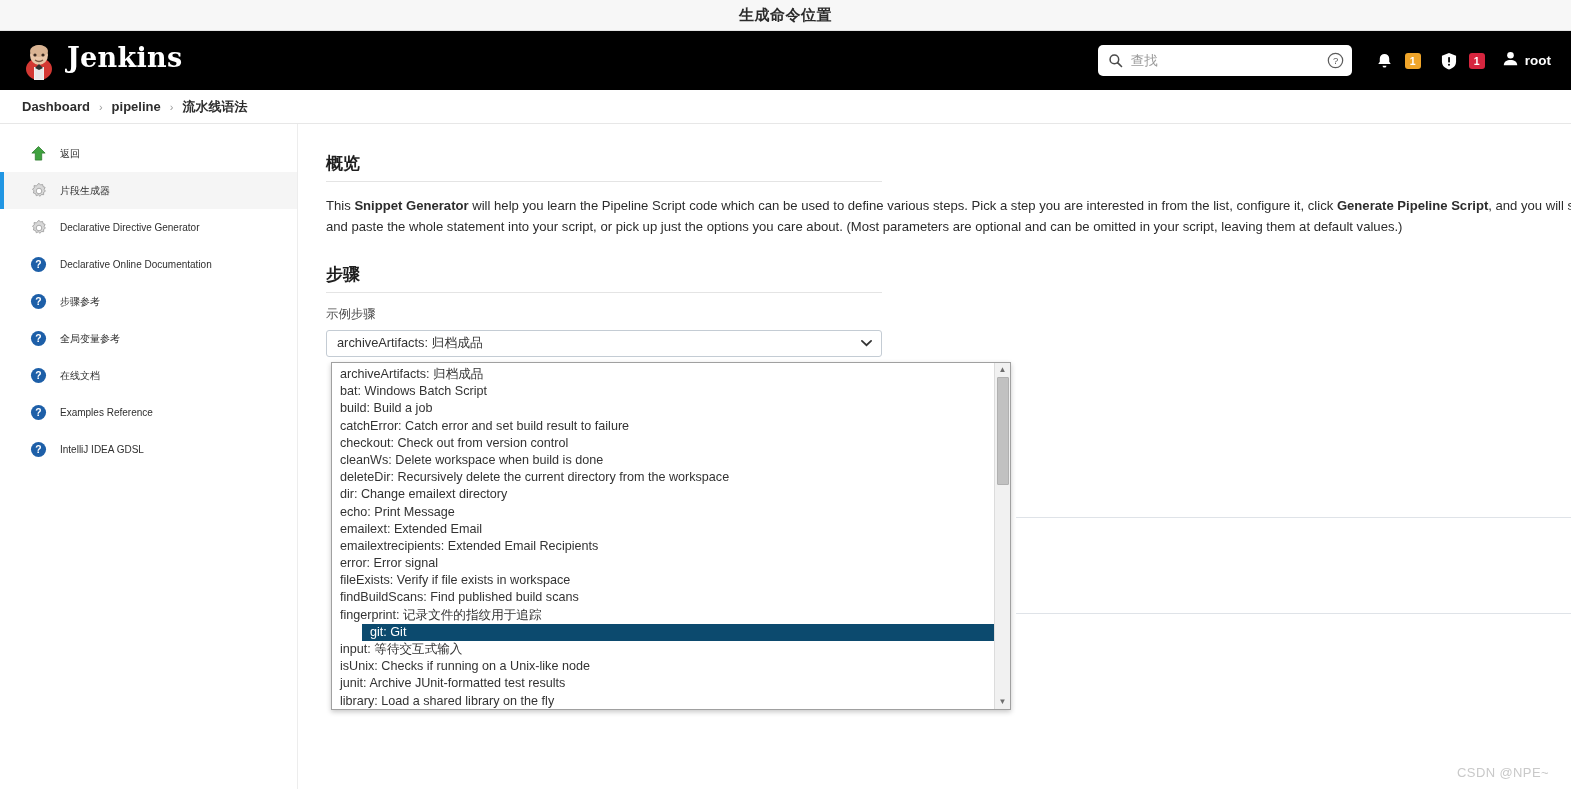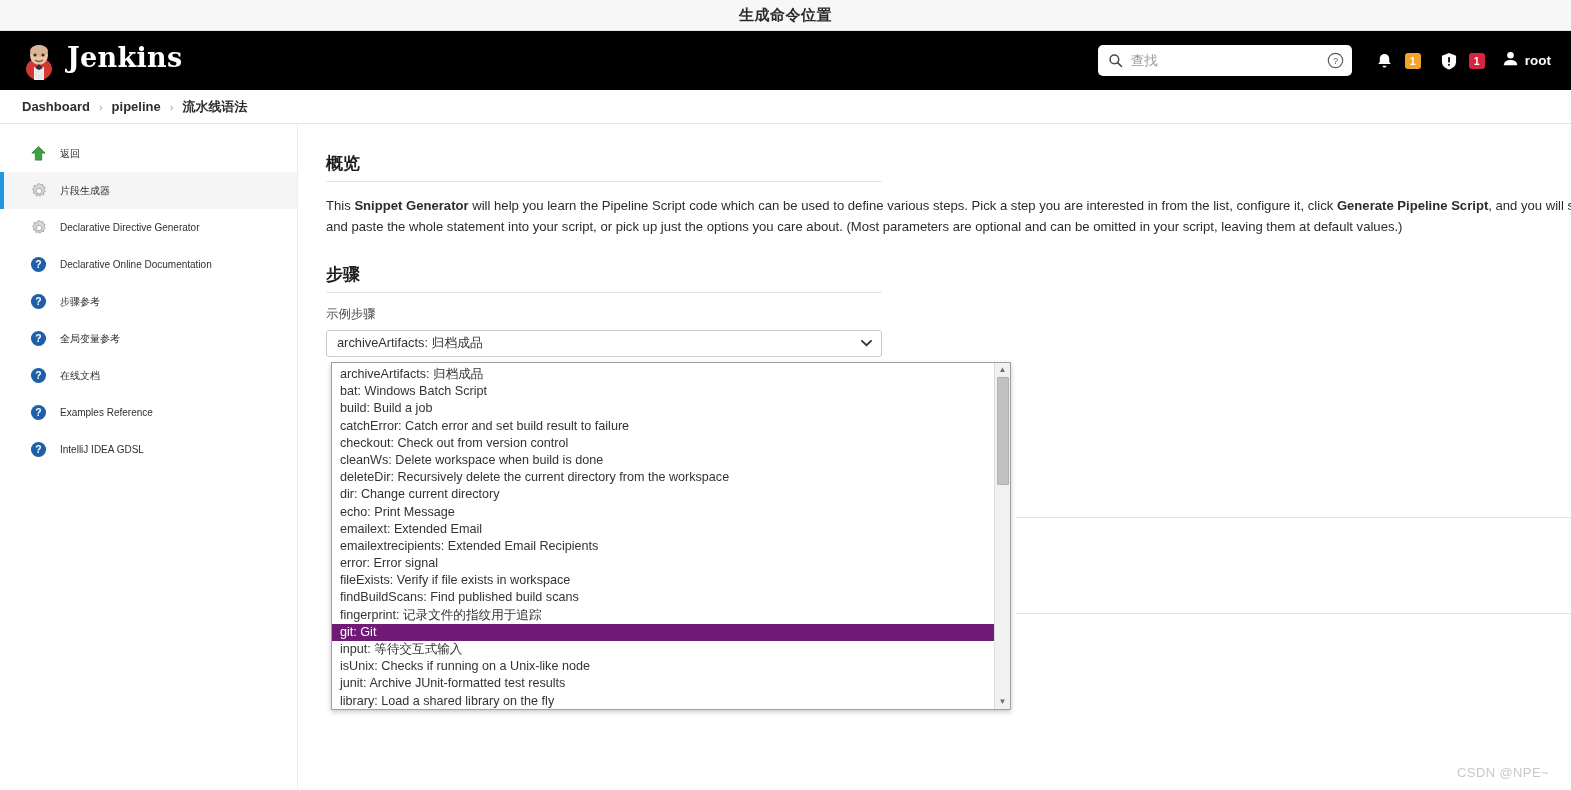--- a/index.html
+++ b/index.html
@@ -199,21 +199,21 @@
   }
   .dd-opt {
     height: 17.2px;
     line-height: 17.2px;
     padding-left: 8px;
     font-size: 12.6px;
     color: #333;
     white-space: nowrap;
     cursor: pointer;
   }
-  .dd-opt.sel { background: #701a75; color: #fff; }
+  .dd-opt.sel { background: #0c4a6e; color: #fff; margin-left: 30px; }
 
   .dd-scroll {
     width: 16px;
     flex: 0 0 16px;
     background: #f1f1f1;
     border-left: 1px solid #dcdcdc;
     display: flex;
     flex-direction: column;
     justify-content: space-between;
     align-items: center;
@@ -448,21 +448,21 @@
 
       <div class="dropdown-popup">
         <div class="dd-list">
           <div class="dd-opt">archiveArtifacts: 归档成品</div>
           <div class="dd-opt">bat: Windows Batch Script</div>
           <div class="dd-opt">build: Build a job</div>
           <div class="dd-opt">catchError: Catch error and set build result to failure</div>
           <div class="dd-opt">checkout: Check out from version control</div>
           <div class="dd-opt">cleanWs: Delete workspace when build is done</div>
           <div class="dd-opt">deleteDir: Recursively delete the current directory from the workspace</div>
-          <div class="dd-opt">dir: Change current directory</div>
+          <div class="dd-opt">dir: Change emailext directory</div>
           <div class="dd-opt">echo: Print Message</div>
           <div class="dd-opt">emailext: Extended Email</div>
           <div class="dd-opt">emailextrecipients: Extended Email Recipients</div>
           <div class="dd-opt">error: Error signal</div>
           <div class="dd-opt">fileExists: Verify if file exists in workspace</div>
           <div class="dd-opt">findBuildScans: Find published build scans</div>
           <div class="dd-opt">fingerprint: 记录文件的指纹用于追踪</div>
           <div class="dd-opt sel">git: Git</div>
           <div class="dd-opt">input: 等待交互式输入</div>
           <div class="dd-opt">isUnix: Checks if running on a Unix-like node</div>

